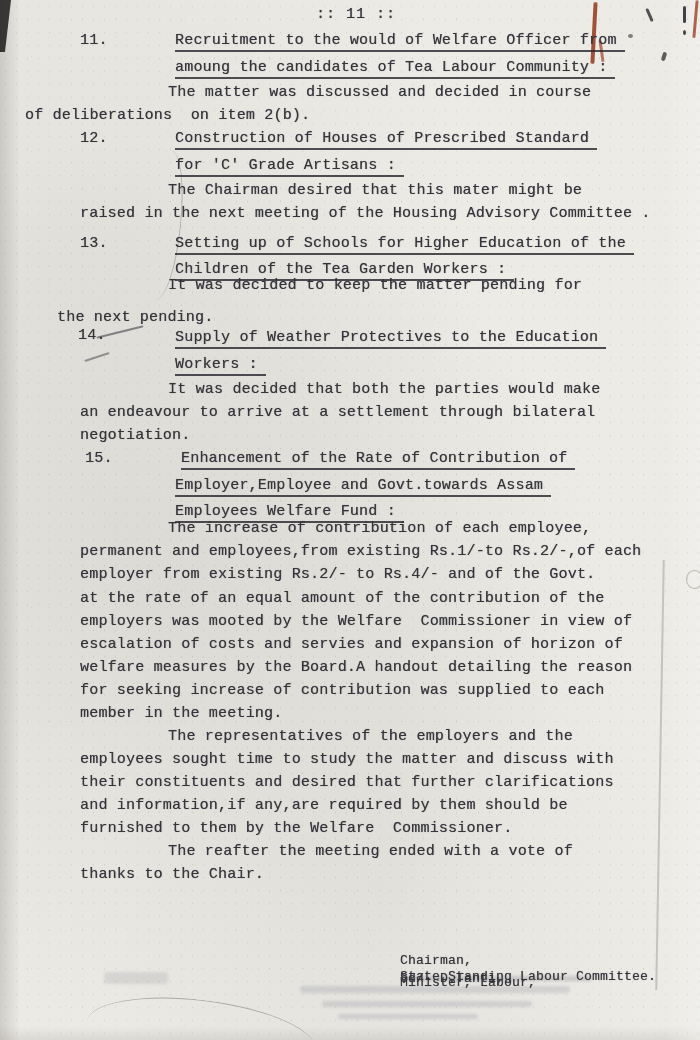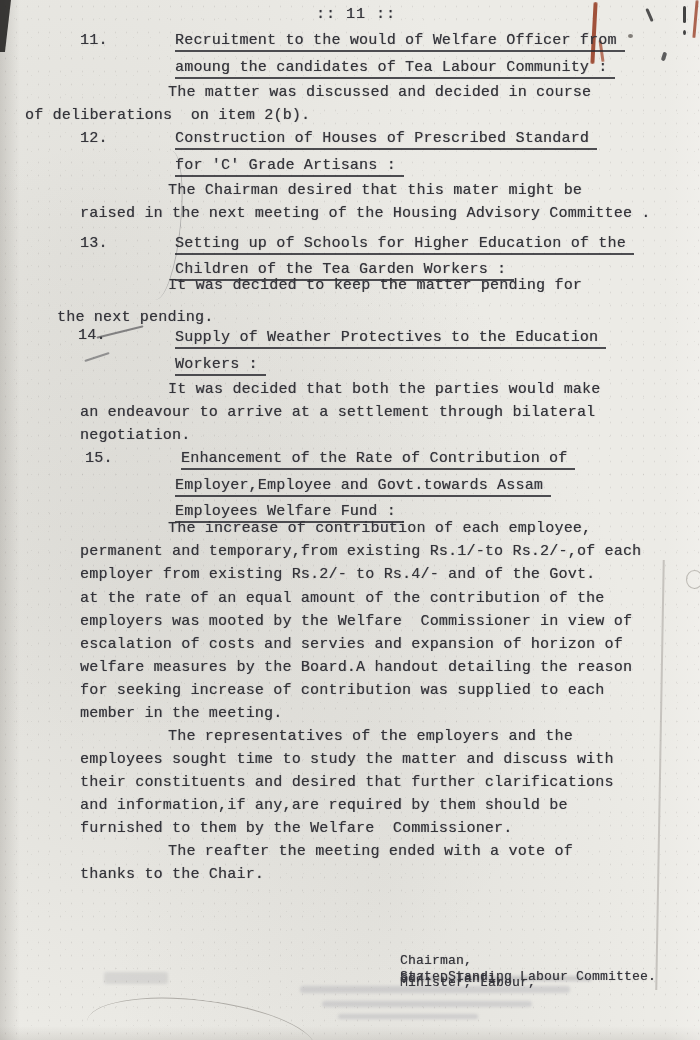--- a/index.html
+++ b/index.html
@@ -136,21 +136,21 @@
     <div class="ln u" style="left:175px;top:357px">Workers :</div>
     <div class="ln" style="left:168px;top:382px">It was decided that both the parties would make</div>
     <div class="ln" style="left:80px;top:405px">an endeavour to arrive at a settlement through bilateral</div>
     <div class="ln" style="left:80px;top:428px">negotiation.</div>
 
     <div class="ln" style="left:85px;top:451px">15.</div>
     <div class="ln u" style="left:181px;top:451px">Enhancement of the Rate of Contribution of</div>
     <div class="ln u" style="left:175px;top:478px">Employer,Employee and Govt.towards Assam</div>
     <div class="ln u" style="left:175px;top:504px">Employees Welfare Fund :</div>
     <div class="ln" style="left:168px;top:521px">The increase of contribution of each employee,</div>
-    <div class="ln" style="left:80px;top:544px">permanent and temporary,from existing Rs.1/-to Rs.2/-,of each</div>
+    <div class="ln" style="left:80px;top:544px">permanent and employees,from existing Rs.1/-to Rs.2/-,of each</div>
     <div class="ln" style="left:80px;top:567px">employer from existing Rs.2/- to Rs.4/- and of the Govt.</div>
     <div class="ln" style="left:80px;top:591px">at the rate of an equal amount of the contribution of the</div>
     <div class="ln" style="left:80px;top:614px">employers was mooted by the Welfare  Commissioner in view of</div>
     <div class="ln" style="left:80px;top:637px">escalation of costs and servies and expansion of horizon of</div>
     <div class="ln" style="left:80px;top:660px">welfare measures by the Board.A handout detailing the reason</div>
     <div class="ln" style="left:80px;top:683px">for seeking increase of contribution was supplied to each</div>
     <div class="ln" style="left:80px;top:706px">member in the meeting.</div>
     <div class="ln" style="left:168px;top:729px">The representatives of the employers and the</div>
     <div class="ln" style="left:80px;top:752px">employees sought time to study the matter and discuss with</div>
     <div class="ln" style="left:80px;top:775px">their constituents and desired that further clarifications</div>

